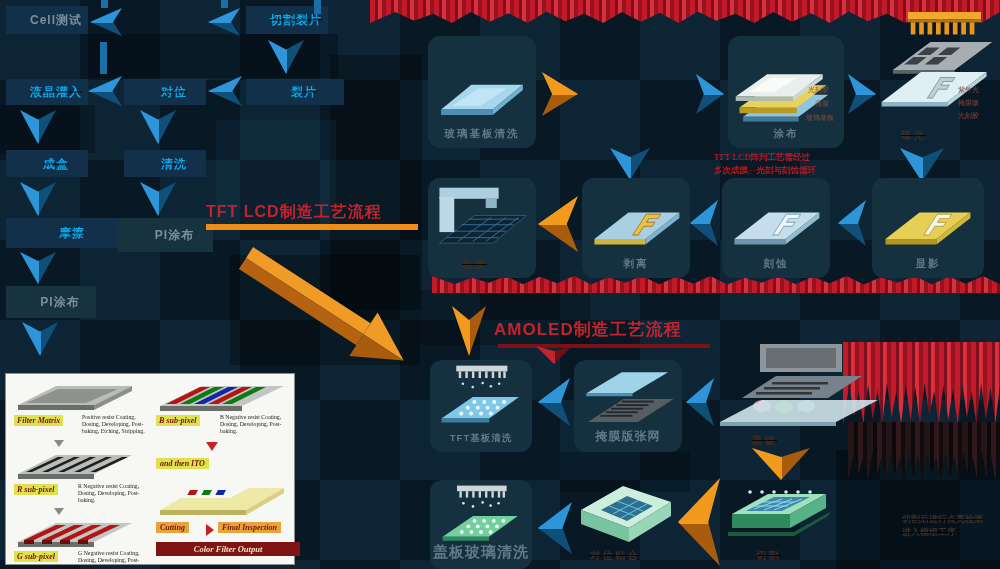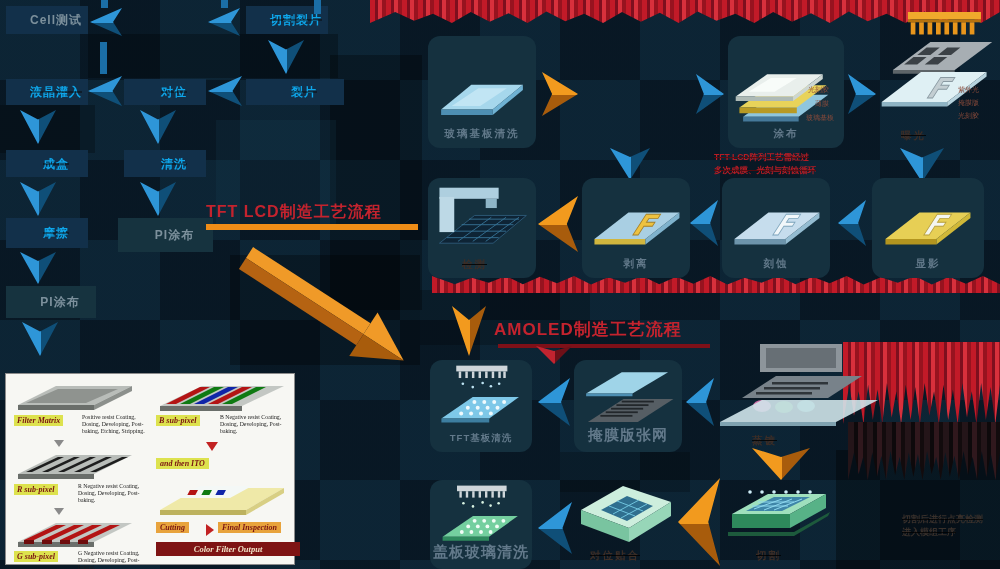--- a/index.html
+++ b/index.html
@@ -103,21 +103,21 @@
   <div class="box" style="left:6px;top:150px;width:82px;height:27px;">
     <div class="t struck">成盒</div>
     </div>
   <div class="box" style="left:124px;top:150px;width:82px;height:27px;">
     <div class="t struck">清洗</div>
     </div>
 
   <div class="kite kD" style="left:20px;top:182px;width:36px;height:34px;"></div>
   <div class="kite kD" style="left:140px;top:182px;width:36px;height:34px;"></div>
 
-  <div class="box" style="left:6px;top:218px;width:82px;height:30px;">
+  <div class="box" style="left:6px;top:218px;width:70px;height:30px;padding-left:44px;">
     <div class="t struck">摩擦</div>
     </div>
   <div class="box" style="left:118px;top:218px;width:95px;height:34px;background:#16333f;">
     <div class="t gray">PI涂布</div>
     </div>
 
   <div class="kite kD" style="left:20px;top:252px;width:36px;height:32px;"></div>
 
   <div class="box" style="left:6px;top:286px;width:90px;height:32px;background:#16333f;">
     <div class="t gray">PI涂布</div>
@@ -205,21 +205,21 @@
       <polygon points="6,96 76,96 76,101 6,101" fill="#8fb4c4"></polygon>
       <polygon points="76,96 118,64 118,69 76,101" fill="#b7d3de"></polygon>
       <text transform="translate(52,92) skewX(-33)" font-family="DejaVu Sans" font-size="30" font-weight="bold" fill="#c3ced2" stroke="#8a9aa2" stroke-width="1">F</text>
     </svg>
     </div>
   <div class="mini" style="left:958px;top:86px;">紫外光</div>
   <div class="mini" style="left:958px;top:99px;">掩膜版</div>
   <div class="mini" style="left:958px;top:112px;">光刻胶</div>
   <div class="capdark" style="left:901px;top:129px;">曝光</div>
 
-  <div class="redcap" style="left:714px;top:151px;">
+  <div class="redcap" style="left:714px;top:151px;font-family:Liberation Serif, serif;">
     <div>TFT-LCD阵列工艺需经过</div>
     <div>多次成膜、光刻与刻蚀循环</div>
   </div>
 
   <div class="kite kD" style="left:610px;top:148px;width:40px;height:32px;"></div>
   <div class="kite kD" style="left:900px;top:148px;width:44px;height:34px;"></div>
 
   <div class="rbox" style="left:428px;top:178px;width:108px;height:100px;">
     <div class="art" style="left:4px;top:6px;width:100px;height:74px;">
       <svg viewBox="0 0 108 80">
@@ -340,21 +340,21 @@
         <polygon points="10,62 66,62 106,36 50,36" fill="#565e64"></polygon>
         <g fill="#22272b">
           <rect x="24" y="54" width="36" height="2"></rect>
             <rect x="30" y="50" width="36" height="2"></rect>
           <rect x="36" y="46" width="36" height="2"></rect>
             <rect x="42" y="42" width="36" height="2"></rect>
           <rect x="48" y="38" width="36" height="2"></rect>
         </g>
       </svg>
       </div>
-    <div class="cap" style="font-size:15px;letter-spacing:1px;">掩膜版张网</div>
+    <div class="cap" style="font-size:12px;letter-spacing:1px;">掩膜版张网</div>
   </div>
 
   <div class="kite kL" style="left:686px;top:378px;width:28px;height:48px;"></div>
 
   <div class="art" style="left:716px;top:344px;width:172px;height:88px;">
     <svg viewBox="0 0 172 88">
       <polygon points="44,0 126,0 126,28 44,28" fill="#8d959b"></polygon>
       <rect x="50" y="4" width="70" height="20" fill="#676f75"></rect>
       <polygon points="26,54 112,54 146,32 60,32" fill="#78828a"></polygon>
       <g fill="#2f353a">

